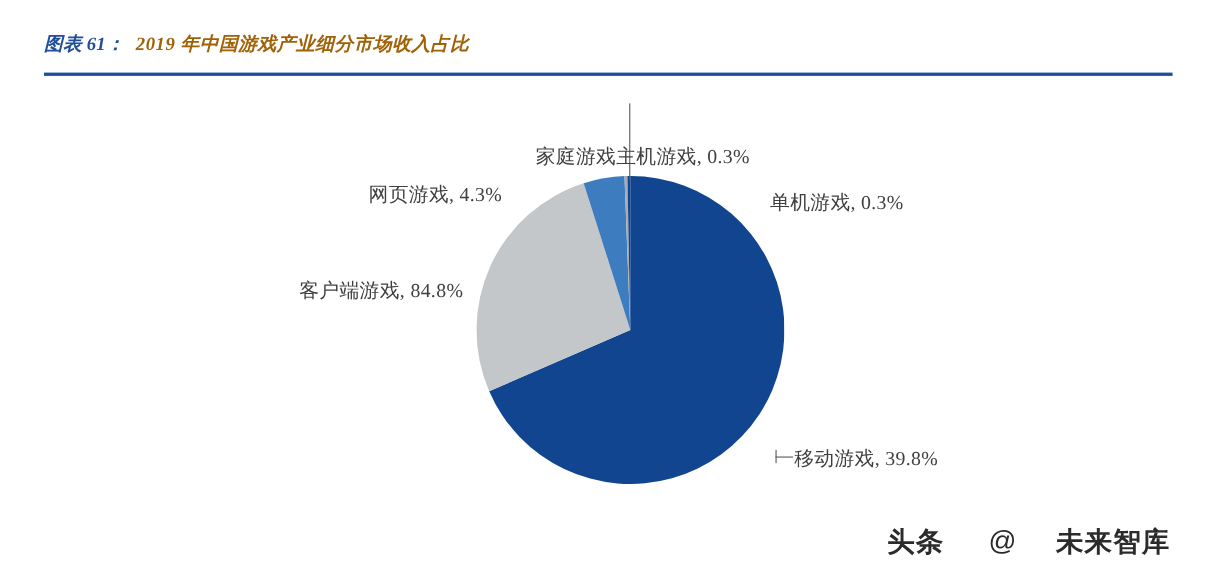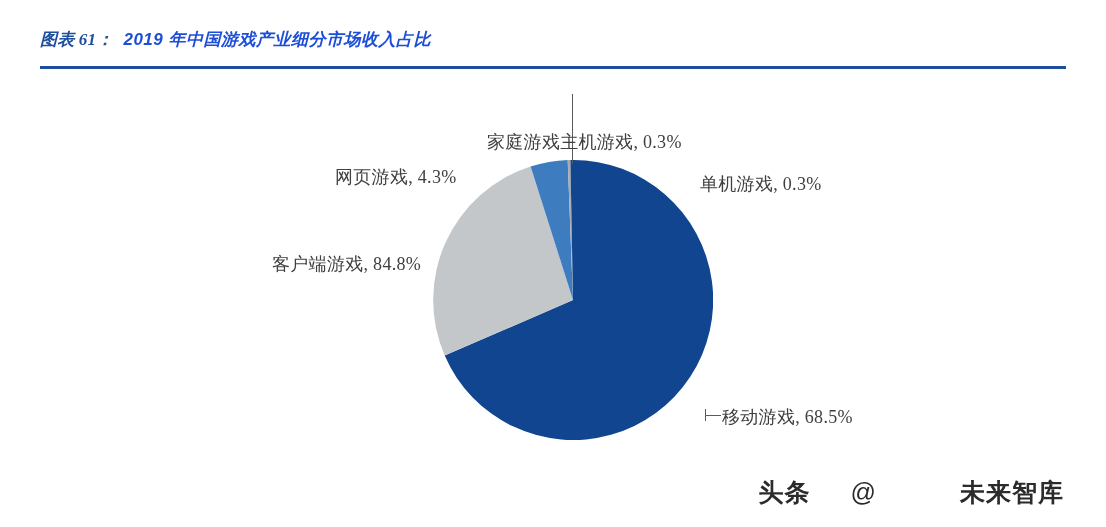--- a/index.html
+++ b/index.html
@@ -31,25 +31,25 @@
   }
   .title-label {
     font-family: "Liberation Serif", serif;
     font-style: italic;
     font-weight: bold;
     font-size: 17px;
     color: #1f4e9c;
     letter-spacing: 0.2px;
   }
   .title-text {
-    font-family: Liberation Sans, sans-serif;
+    font-family: Liberation Serif, serif;
     font-style: italic;
     font-weight: bold;
     font-size: 17px;
-    color: #1d4ed8;
+    color: #a16207;
     margin-left: 10px;
     letter-spacing: 0.5px;
   }
   .title-rule {
     position: absolute;
     left: 40px;
     top: 66px;
     width: 1026px;
     height: 3px;
     background: #1f4e9c;
@@ -117,21 +117,20 @@
     font-size: 25px;
     color: #2b2b2b;
     margin: 0 4px 0 8px;
   }
   .wm-name {
     font-family: "Liberation Serif", serif;
     font-weight: bold;
     font-size: 25px;
     color: #2b2b2b;
     letter-spacing: 1px;
-    margin-left: 48px;
   }
 </style>
 </head>
 <body>
 
 <div class="page">
 
   <div class="title-row">
     <span class="title-label">图表 61：</span>
     <span class="title-text">2019 年中国游戏产业细分市场收入占比</span>
@@ -156,21 +155,21 @@
     </div>
 
     <div class="leader" style="left:572px; top:14px; width:1px; height:70px;"></div>
     <div class="leader" style="left:705px; top:335px; width:16px; height:1px;"></div>
     <div class="leader" style="left:705px; top:329px; width:1px; height:12px;"></div>
 
     <div class="lbl lbl-console">家庭游戏主机游戏, 0.3%</div>
     <div class="lbl lbl-web">网页游戏, 4.3%</div>
     <div class="lbl lbl-client">客户端游戏, 84.8%</div>
     <div class="lbl lbl-single">单机游戏, 0.3%</div>
-    <div class="lbl lbl-mobile">移动游戏, 68.5%</div>
+    <div class="lbl lbl-mobile">移动游戏, 39.8%</div>
   </div>
 
   <div class="watermark">
     <span class="wm-toutiao">头条</span>
     <span class="wm-at">@</span>
     <span class="wm-name">未来智库</span>
   </div>
 
 </div>
 

